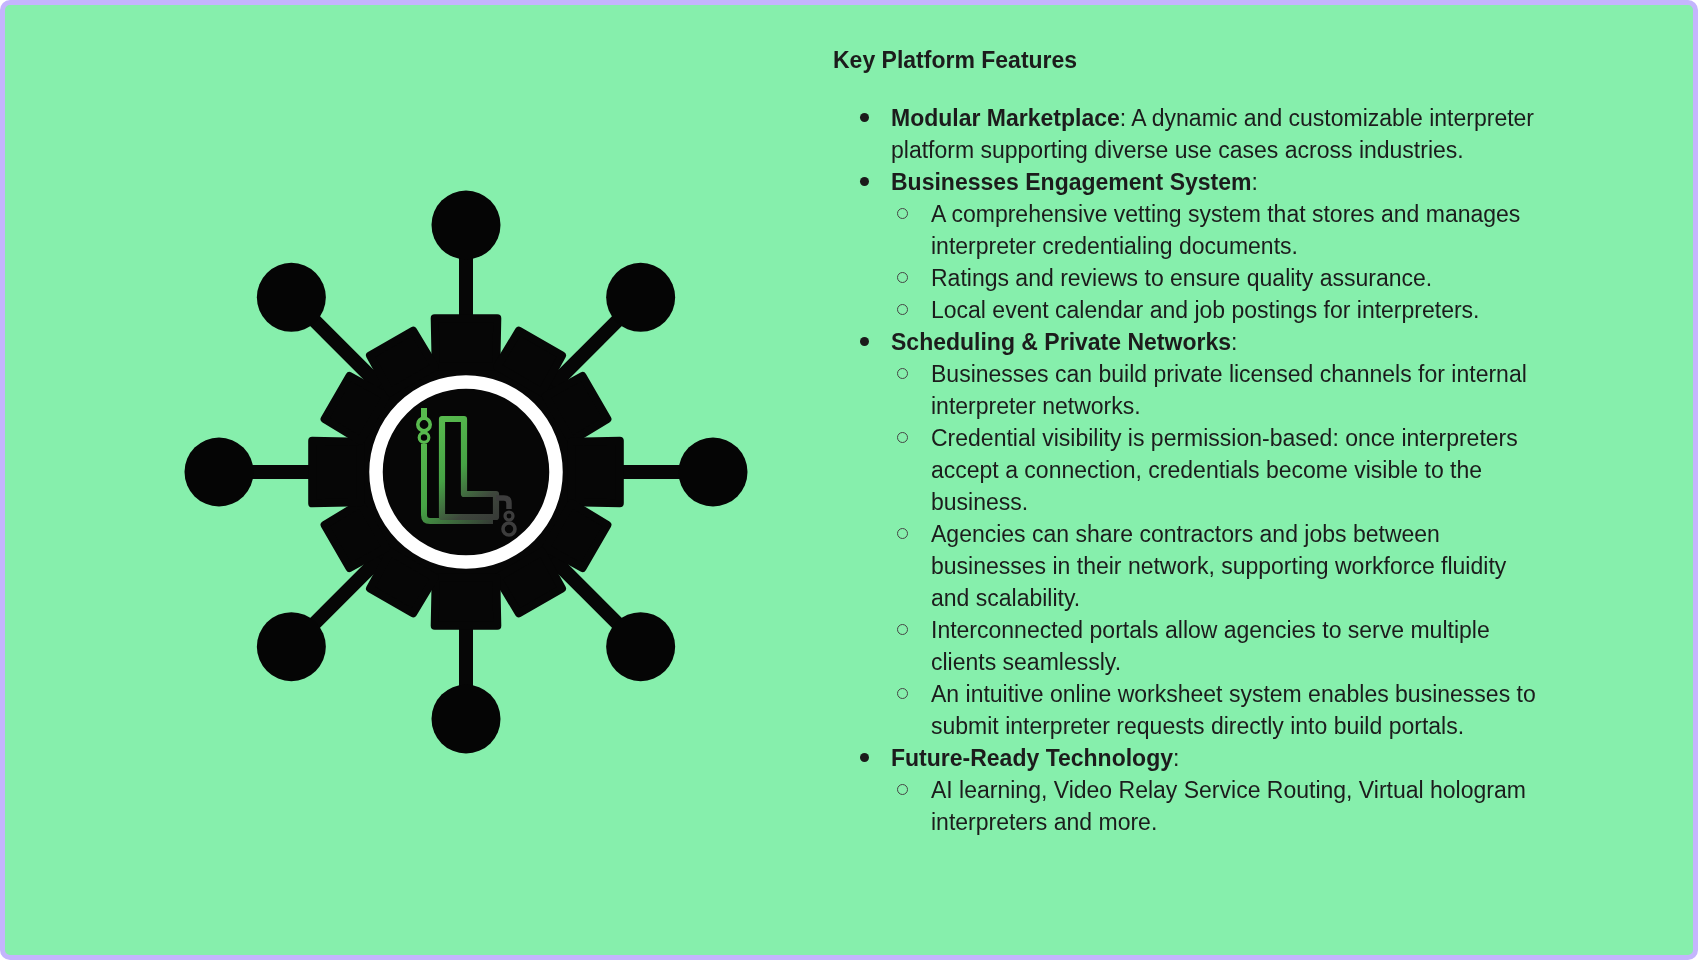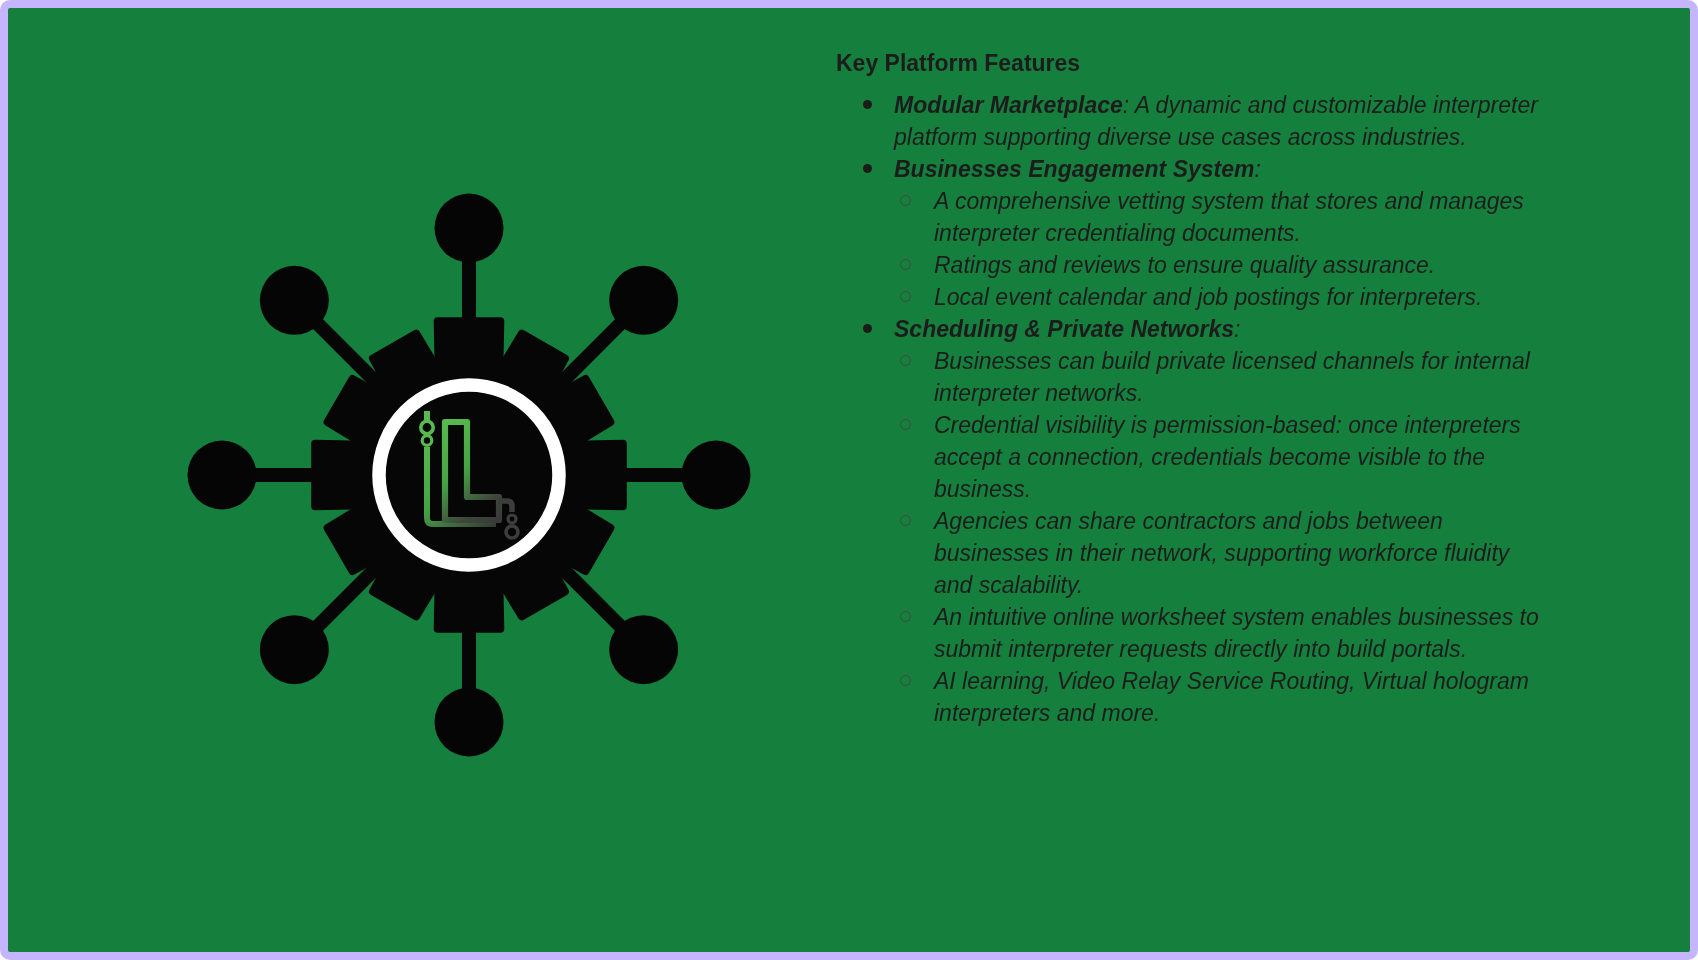--- a/index.html
+++ b/index.html
@@ -1,34 +1,34 @@
 <!DOCTYPE html>
 <html><head>
 <meta charset="utf-8">
 <style>
   html,body{margin:0;padding:0;background:#fff;}
   .frame{
     position:relative;
     width:1698px;height:960px;
     box-sizing:border-box;
-    background:#15803d;
-    border:8px solid #c4b5fd;
+    background:#86efac;
+    border:5px solid #c4b5fd;
     border-radius:10px;
     overflow:hidden;
     font-family:"Liberation Sans", sans-serif;
     color:#1c1c1c;
   }
   .logo-pane{position:absolute;left:0;top:0;width:780px;height:960px;}
   .logo-svg{position:absolute;left:161px;top:167px;width:600px;height:600px;}
   .text-pane{
     position:absolute;left:828px;top:39px;width:700px;
     font-size:23px;line-height:32px;
   }
   .doc-title{font-weight:bold;margin:0;padding:0;font-size:23px;line-height:32px;}
-  .features-list{margin-top:10px;font-style:italic;}
+  .features-list{margin-top:26px;}
   .feature-main{position:relative;padding-left:58px;white-space:pre-wrap;width:660px;}
   .feature-main .dot{
     position:absolute;left:27px;top:11px;width:9px;height:9px;border-radius:50%;
     background:#1b1b1b;
   }
   .feature-main b{font-weight:bold;}
   .feature-sub{position:relative;padding-left:98px;white-space:pre-wrap;width:640px;}
   .feature-sub .circ{
     position:absolute;left:64px;top:10px;width:11px;height:11px;border-radius:50%;
     border:1.7px solid #454545;box-sizing:border-box;background:transparent;
@@ -118,20 +118,23 @@
         <div class="feature-sub"><span class="circ"></span><span>Local event calendar and job postings for interpreters.</span></div>
         <div class="feature-main"><span class="dot"></span><b>Scheduling &amp; Private Networks</b><span>:</span></div>
         <div class="feature-sub"><span class="circ"></span><span>Businesses can build private licensed channels for internal
 interpreter networks.</span></div>
         <div class="feature-sub"><span class="circ"></span><span>Credential visibility is permission-based: once interpreters
 accept a connection, credentials become visible to the
 business.</span></div>
         <div class="feature-sub"><span class="circ"></span><span>Agencies can share contractors and jobs between
 businesses in their network, supporting workforce fluidity
 and scalability.</span></div>
+        <div class="feature-sub"><span class="circ"></span><span>Interconnected portals allow agencies to serve multiple
+clients seamlessly.</span></div>
         <div class="feature-sub"><span class="circ"></span><span>An intuitive online worksheet system enables businesses to
 submit interpreter requests directly into build portals.</span></div>
+        <div class="feature-main"><span class="dot"></span><b>Future-Ready Technology</b><span>:</span></div>
         <div class="feature-sub"><span class="circ"></span><span>AI learning, Video Relay Service Routing, Virtual hologram
 interpreters and more.</span></div>
       </div>
   </div>
 
 </div>
 
 </body></html>

